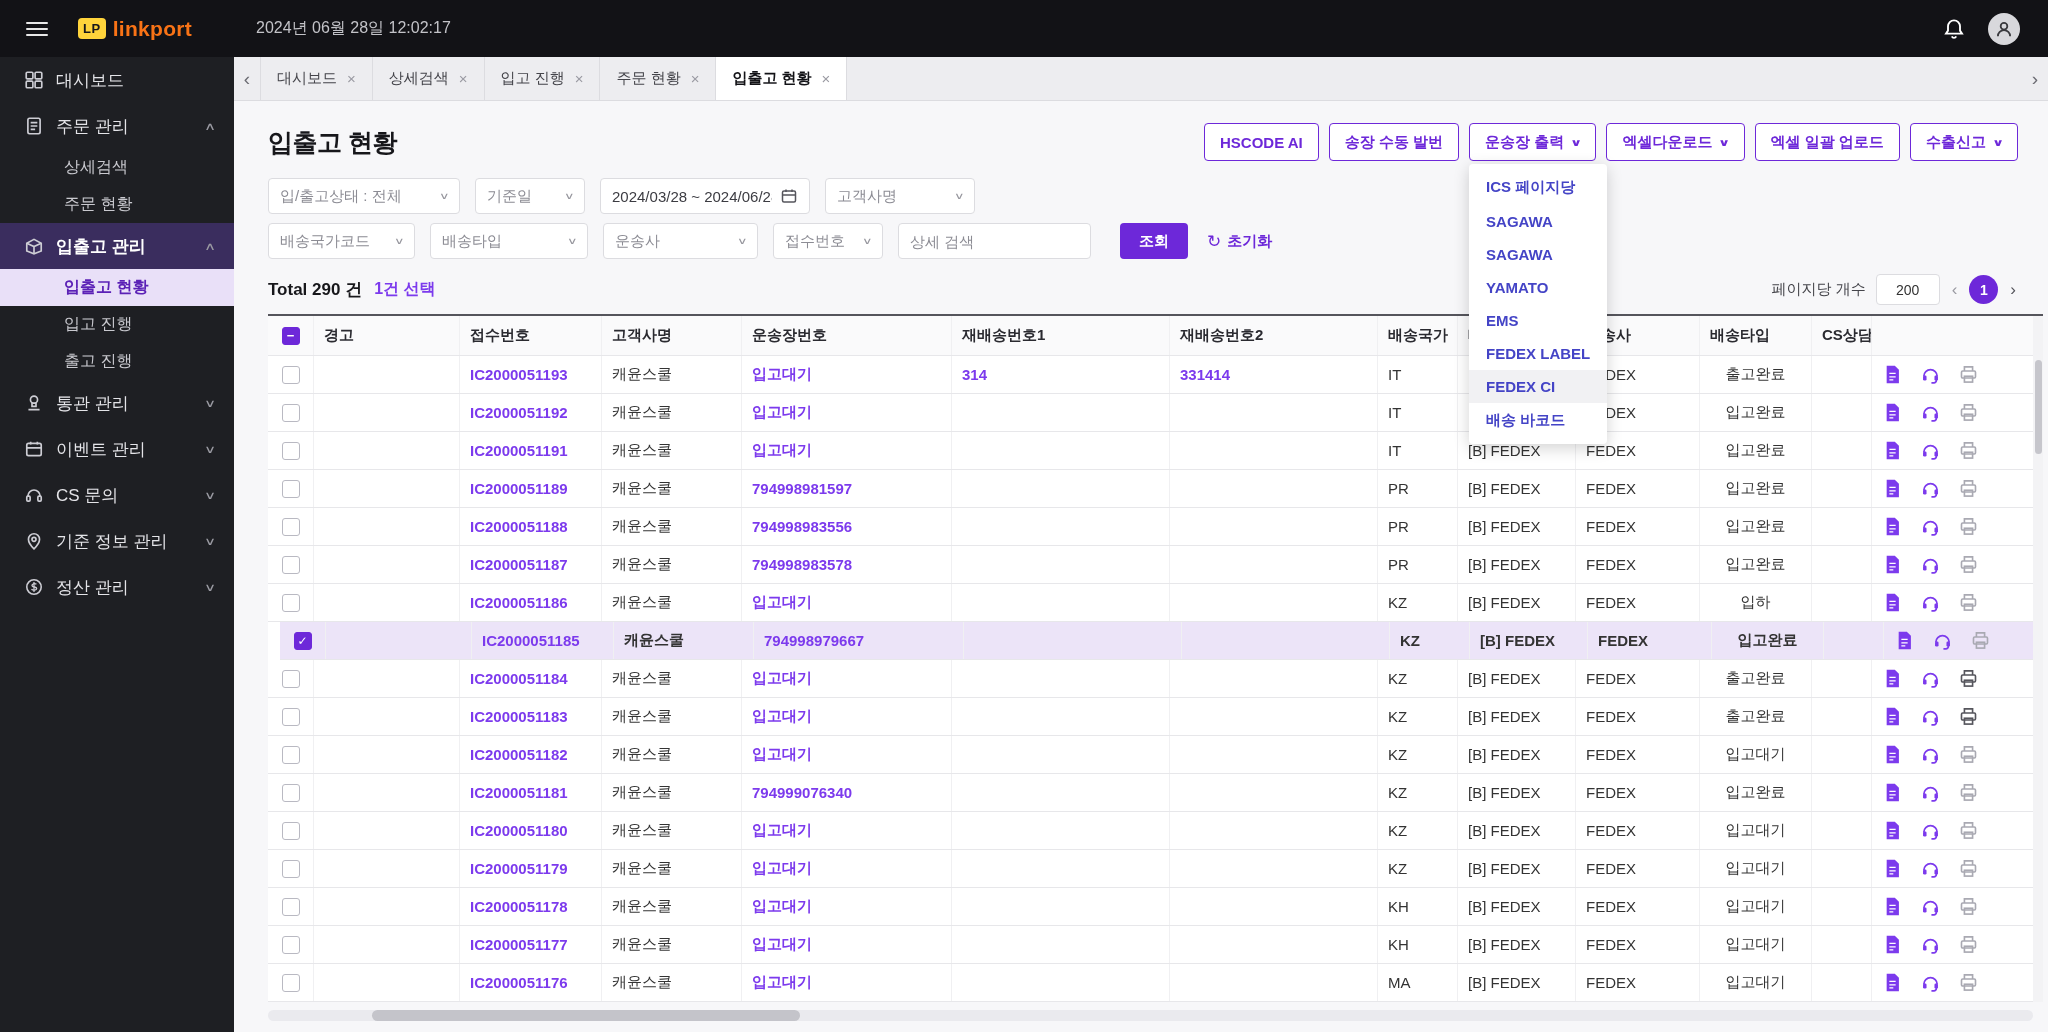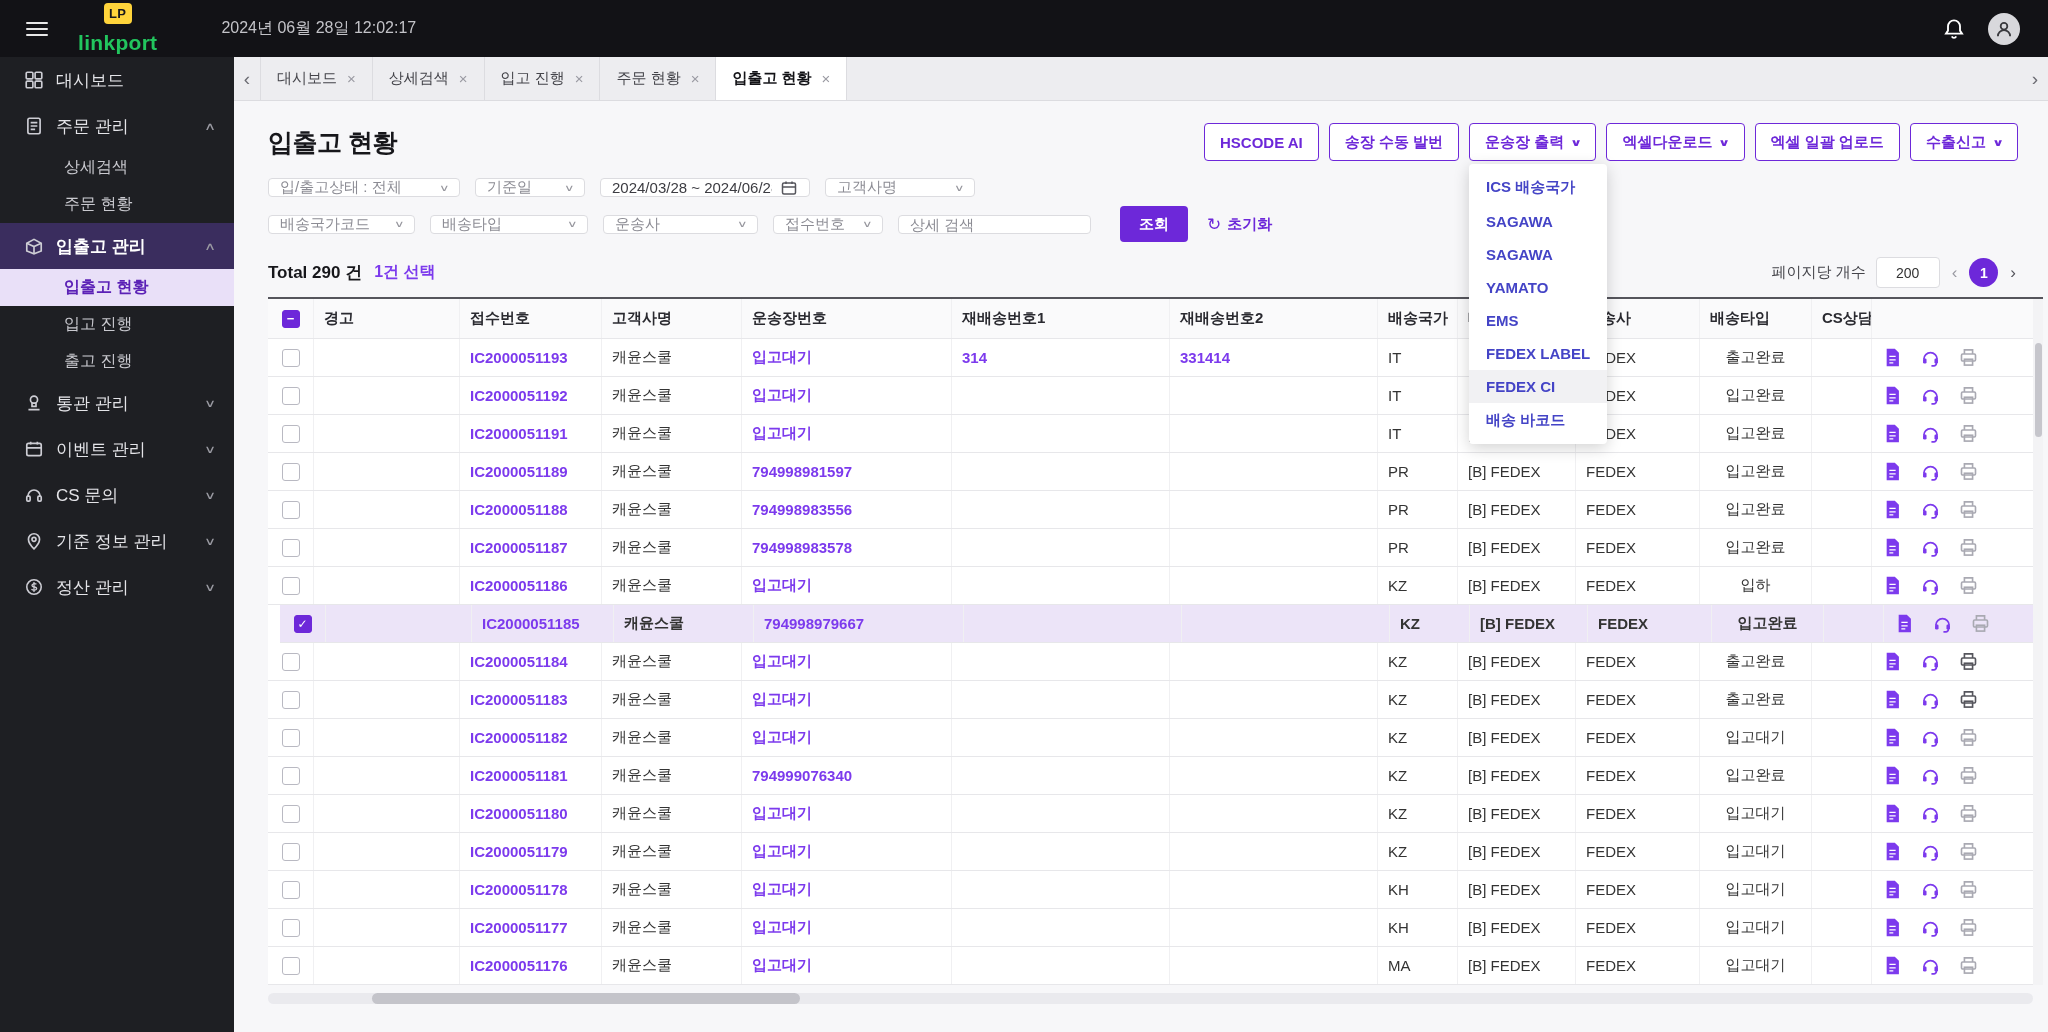--- a/index.html
+++ b/index.html
@@ -3,23 +3,23 @@
 <meta charset="utf-8">
 <style>
 *{margin:0;padding:0;box-sizing:border-box;}
 html,body{width:2048px;height:1032px;}
 body{font-family:"Liberation Sans","DejaVu Sans",sans-serif;background:#f7f7f9;overflow:hidden;position:relative;}
 
 
 .topbar{position:absolute;left:0;top:0;width:2048px;height:57px;background:#121216;display:flex;align-items:center;z-index:40;}
 .hamburger{width:22px;display:flex;flex-direction:column;gap:4px;margin-left:26px;cursor:pointer;}
 .hamburger span{height:2px;background:#e8e8e8;border-radius:1px;}
-.logo{display:flex;align-items:center;gap:7px;margin-left:30px;cursor:pointer;flex-direction:column;}
+.logo{display:flex;align-items:center;gap:7px;margin-left:30px;cursor:pointer;}
 .logo-badge{background:#ffd43b;color:#17171b;font-weight:bold;font-size:13px;padding:3px 5px;border-radius:4px;letter-spacing:.5px;}
-.logo-text{color:#22c55e;font-weight:bold;font-size:21px;letter-spacing:.3px;}
+.logo-text{color:#f97316;font-weight:bold;font-size:21px;letter-spacing:.3px;}
 .datetime{color:#c3c3c8;font-size:16px;margin-left:64px;}
 .topbar-right{margin-left:auto;display:flex;align-items:center;gap:22px;padding-right:28px;}
 .tb-icon{width:24px;height:24px;color:#fff;display:inline-block;cursor:pointer;}
 .tb-icon svg{width:100%;height:100%;}
 .avatar{width:32px;height:32px;border-radius:50%;background:#d8d8dc;color:#3a3a3e;display:flex;align-items:center;justify-content:center;cursor:pointer;}
 .avatar svg{width:20px;height:20px;}
 
 
 .sidebar{position:absolute;left:0;top:57px;width:234px;bottom:0;background:#1e1f23;z-index:30;overflow:hidden;}
 .side-item{display:flex;align-items:center;height:46px;padding:0 20px 0 24px;color:#e4e4e8;font-size:17px;cursor:pointer;gap:12px;white-space:nowrap;}
@@ -45,21 +45,21 @@
 
 .main{position:absolute;left:234px;top:101px;right:0;bottom:0;padding:22px 0 0 34px;}
 .page-head{display:flex;align-items:center;padding-right:30px;}
 .page-title{font-size:25px;color:#17171b;font-weight:bold;letter-spacing:-.5px;}
 .actions{margin-left:auto;display:flex;gap:10px;}
 .pbtn{display:flex;align-items:center;gap:8px;height:38px;padding:0 15px;background:#fff;border:1.5px solid #6d28d9;border-radius:4px;color:#6d28d9;font-weight:bold;font-size:15px;cursor:pointer;font-family:inherit;white-space:nowrap;}
 .bchev{font-size:10px;transform:scaleX(1.5);}
 
 .frow{display:flex;margin-top:17px;align-items:center;gap:15px;}
 .frow + .frow{margin-top:9px;}
-.fctl{height:19px;background:#fff;border:1px solid #dcdce0;border-radius:4px;display:flex;align-items:center;padding:0 11px;font-size:15px;color:#8c8c94;gap:8px;flex:none;cursor:pointer;}
+.fctl{height:36px;background:#fff;border:1px solid #dcdce0;border-radius:4px;display:flex;align-items:center;padding:0 11px;font-size:15px;color:#8c8c94;gap:8px;flex:none;cursor:pointer;}
 .fctl .fval{flex:1;white-space:nowrap;overflow:hidden;}
 .fctl .fchev{font-size:9px;color:#97979e;transform:scaleX(1.6);flex:none;}
 .fctl.date .fval{color:#3c3c42;}
 .fctl .cal{width:18px;height:18px;color:#55555c;flex:none;}
 .fctl .cal svg{width:100%;height:100%;}
 .fctl input{border:none;outline:none;font-size:15px;color:#333;width:100%;font-family:inherit;background:transparent;}
 .fctl input::placeholder{color:#8c8c94;}
 .search-btn{height:36px;padding:0 19px;background:#6d28d9;color:#fff;border:none;border-radius:4px;font-size:15px;font-weight:bold;margin-left:14px;cursor:pointer;font-family:inherit;}
 .reset-btn{display:flex;align-items:center;gap:6px;color:#6d28d9;font-size:15px;font-weight:bold;margin-left:4px;cursor:pointer;background:none;border:none;font-family:inherit;}
 .reset-icon{font-size:17px;font-weight:normal;}
@@ -937,21 +937,21 @@
     <div class="vscroll">
         <div class="vthumb"></div>
       </div>
   </div>
   <div class="hscroll">
       <div class="hthumb"></div>
     </div>
 </main>
 
 <div class="print-menu" id="print-menu" style="left: 1469.11px; top: 164px; min-width: 133.297px;">
-    <div class="menu-item"><span>ICS 배송국가</span></div>
+    <div class="menu-item"><span>ICS 페이지당</span></div>
     <div class="menu-item"><span>SAGAWA</span></div>
     <div class="menu-item"><span>SAGAWA</span></div>
     <div class="menu-item"><span>YAMATO</span></div>
     <div class="menu-item"><span>EMS</span></div>
     <div class="menu-item"><span>FEDEX LABEL</span></div>
     <div class="menu-item hovered"><span>FEDEX CI</span></div>
     <div class="menu-item"><span>배송 바코드</span></div>
   </div>
 
 </body></html>

